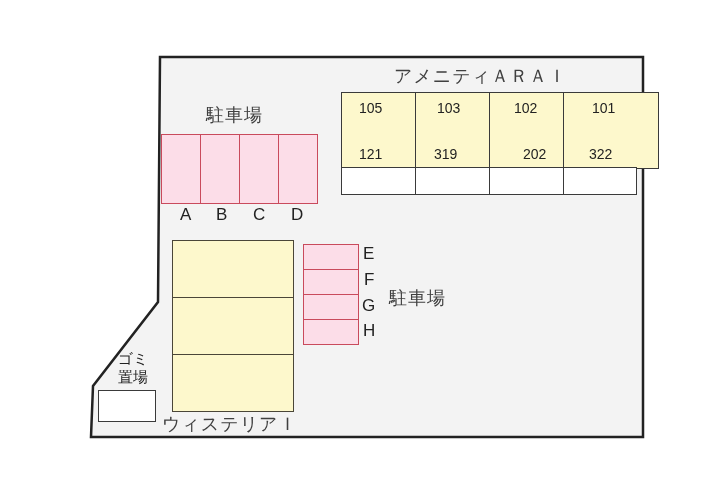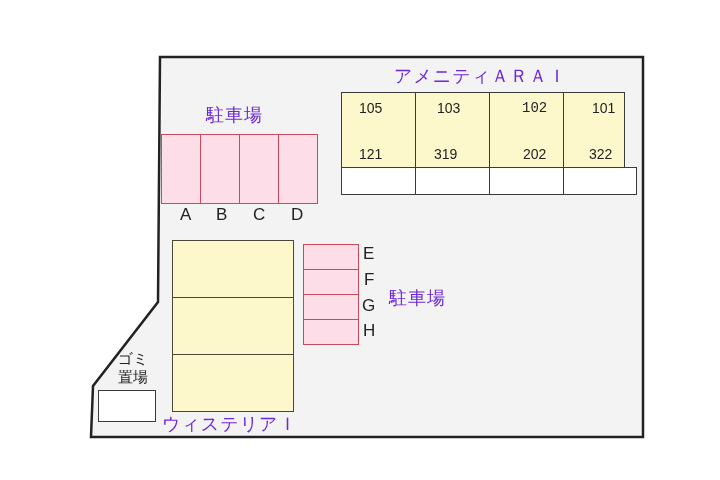--- a/index.html
+++ b/index.html
@@ -5,21 +5,21 @@
   html, body { margin:0; padding:0; background:#ffffff; }
   body { width:720px; height:480px; position:relative; overflow:hidden;
          font-family:"DejaVu Sans", "Liberation Sans", sans-serif; color:#222; }
   #site { position:absolute; left:0; top:0; }
   .abs { position:absolute; }
   .unit { position:absolute; background:#fdf8cc; border:1.5px solid #3a3a3a; box-sizing:border-box; }
   .unit-blank { position:absolute; background:#ffffff; border:1.5px solid #3a3a3a; box-sizing:border-box; }
   .unit-num { position:absolute; font-size:14px; font-family:"Liberation Sans", sans-serif; color:#222; }
   .park { position:absolute; background:#fcdde8; border:1.5px solid #c94a5c; box-sizing:border-box; }
   .park-label { position:absolute; font-size:17px; font-family:"Liberation Sans", sans-serif; color:#222; }
-  .title { position:absolute; font-size:18px; color:#6d28d9; white-space:nowrap; letter-spacing:1px; }
+  .title { position:absolute; font-size:18px; color:#404040; white-space:nowrap; letter-spacing:1px; }
   .bldg2 { position:absolute; background:#fdf8cc; border:1.5px solid #4a4638; box-sizing:border-box; }
   .trash { position:absolute; background:#fff; border:1.5px solid #3a3a3a; box-sizing:border-box; }
 </style>
 </head>
 <body>
 
 <div>
   <svg id="site" width="720" height="480">
     <polygon points="160,57 643,57 643,437 91,437 93,386 158,302" fill="#f3f3f3" stroke="#222" stroke-width="2.5"></polygon>
   </svg>
@@ -29,24 +29,24 @@
   <div>
     <div class="unit" style="left:341px;top:92px;width:75px;height:77px;">
       <span class="unit-num" style="left:17px;top:7px;">105</span>
       <span class="unit-num" style="left:17px;top:53px;">121</span>
     </div>
     <div class="unit" style="left:415px;top:92px;width:75px;height:77px;">
       <span class="unit-num" style="left:21px;top:7px;">103</span>
       <span class="unit-num" style="left:18px;top:53px;">319</span>
     </div>
     <div class="unit" style="left:489px;top:92px;width:75px;height:77px;">
-      <span class="unit-num" style="left:32px;top:7px;font-family:Liberation Mono, monospace;">102</span>
+      <span class="unit-num" style="left:24px;top:7px;">102</span>
       <span class="unit-num" style="left:21px;top:53px;margin-left:12px;">202</span>
     </div>
-    <div class="unit" style="left:563px;top:92px;width:62px;height:77px;">
+    <div class="unit" style="left:563px;top:92px;width:96px;height:77px;">
       <span class="unit-num" style="left:28px;top:7px;">101</span>
       <span class="unit-num" style="left:25px;top:53px;">322</span>
     </div>
     <div class="unit-blank" style="left:341px;top:167px;width:75px;height:28px;"></div>
     <div class="unit-blank" style="left:415px;top:167px;width:75px;height:28px;"></div>
     <div class="unit-blank" style="left:489px;top:167px;width:75px;height:28px;"></div>
     <div class="unit-blank" style="left:563px;top:167px;width:74px;height:28px;"></div>
   </div>
 
   <div class="title" style="left:206px;top:103px;">駐車場</div>

